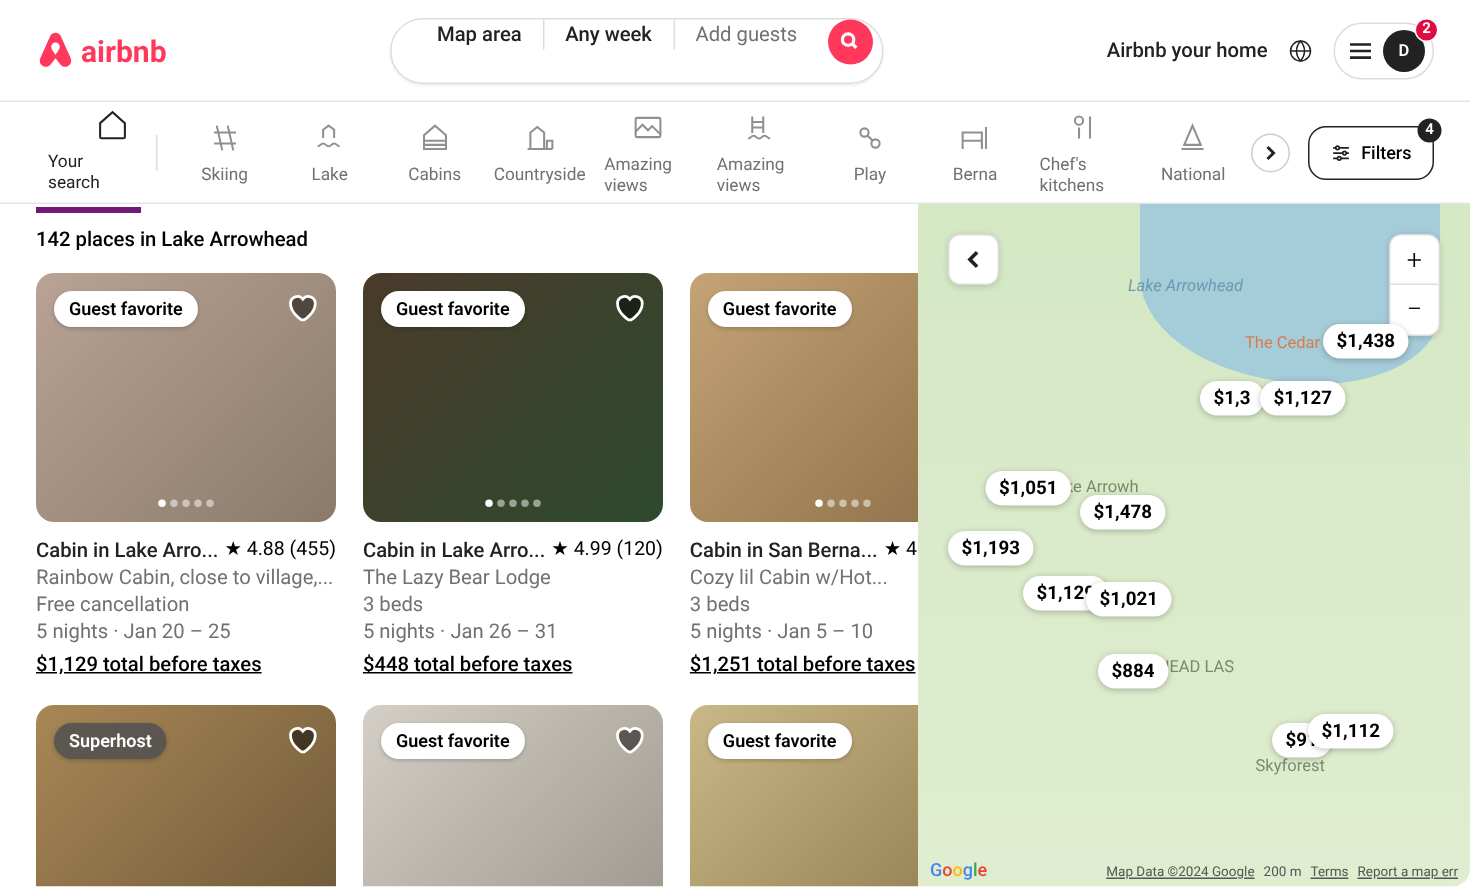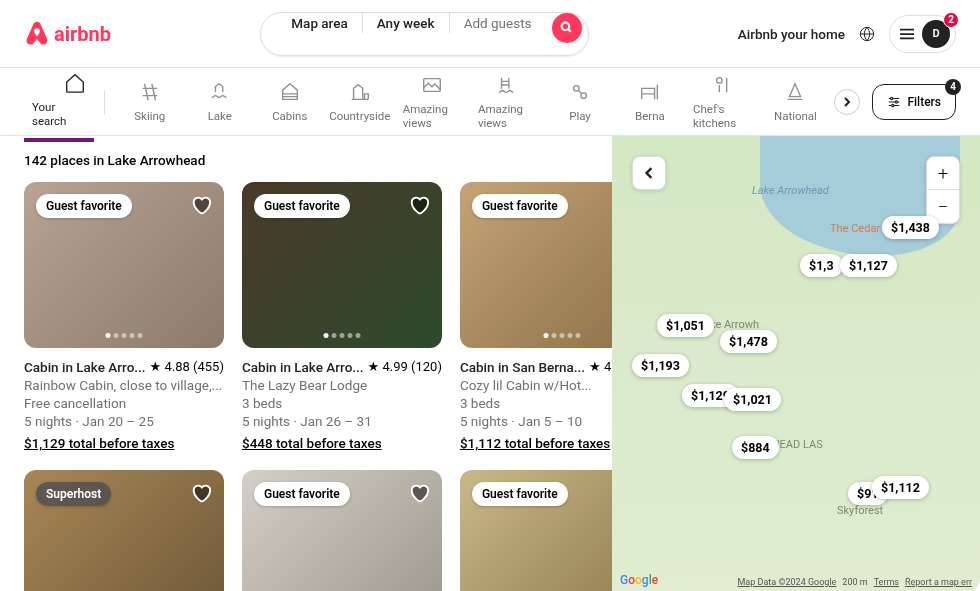--- a/index.html
+++ b/index.html
@@ -263,21 +263,21 @@
             </div>
     </div>
     <div class="card-info">
       <div class="card-title-row">
         <div class="card-title">Cabin in San Berna...</div>
         <div class="card-rating">★ 4.96 (166)</div>
       </div>
       <div class="card-sub">Cozy lil Cabin w/Hot...</div>
       <div class="card-sub">3 beds</div>
       <div class="card-sub">5 nights · Jan 5 – 10</div>
-      <div class="card-price">$1,112 total before taxes</div>
+      <div class="card-price">$1,251 total before taxes</div>
     </div>
         </div>
         <div class="card">
     <div class="card-img img4">
       <div class="card-badge dark">Superhost</div>
       <svg class="heart" viewBox="0 0 24 24" fill="rgba(0,0,0,0.5)" stroke="#fff" stroke-width="2">
               <path d="M12 21s-8-5-8-12a5 5 0 019-3 5 5 0 019 3c0 7-8 12-8 12z"></path>
             </svg>
 
     </div>

